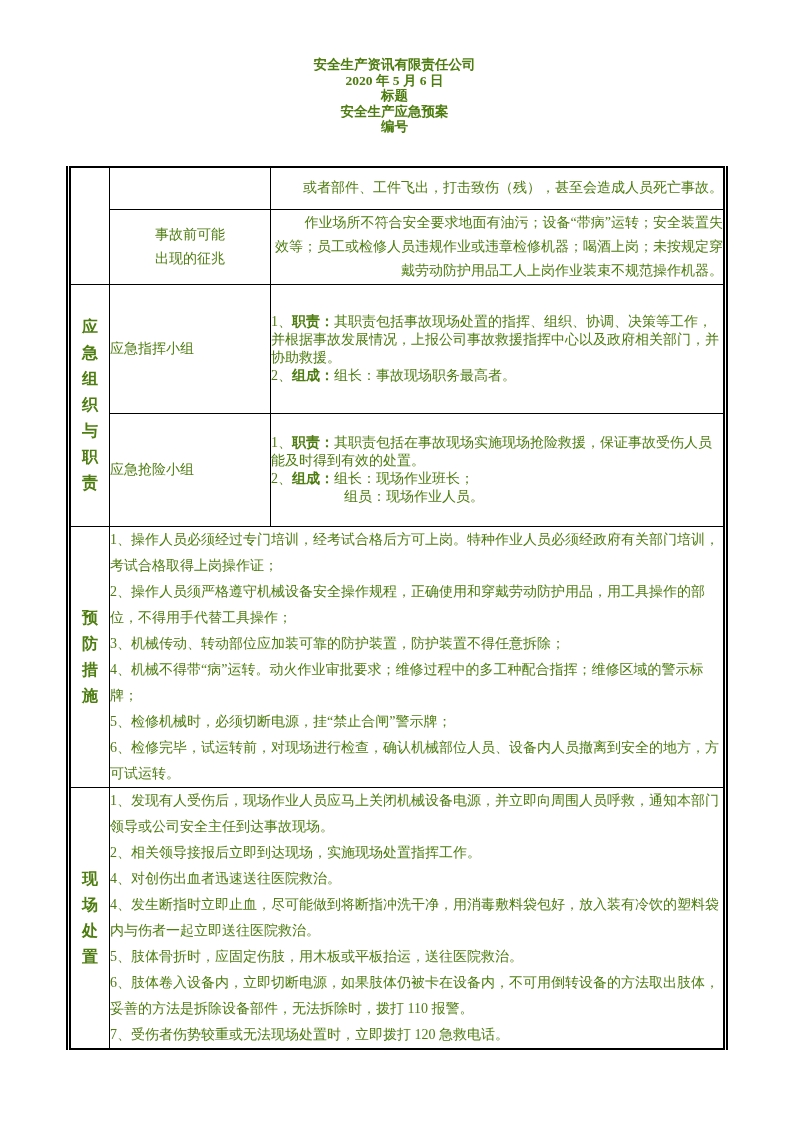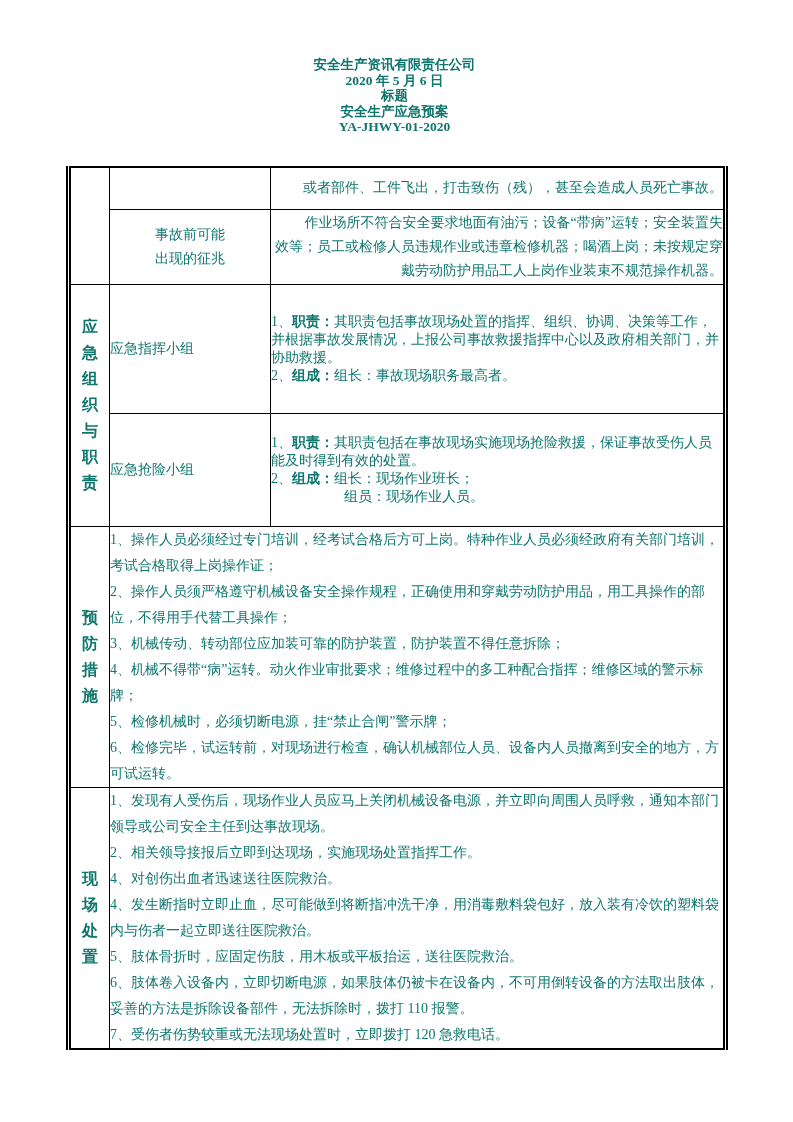--- a/index.html
+++ b/index.html
@@ -1,18 +1,18 @@
 <!DOCTYPE html>
 <html><head>
 <meta charset="utf-8">
 <style>
   html,body {margin:0; padding:0; background:#e8e8e8;}
   .page {
     position:relative; width:793px; height:1122px; margin:0 auto;
-    background:#ffffff; color:#0f766e;
+    background:#ffffff; color:#4d7c0f;
     font-family:"Liberation Serif","DejaVu Serif",serif;
     overflow:hidden;
   }
   .doc-header {
     position:absolute; top:57px; left:66px; width:657px;
     text-align:center; font-weight:bold; font-size:13.5px; line-height:15.5px;
   }
   .doc-table {
     position:absolute; top:166px; left:66px; width:657px;
     border-collapse:collapse; table-layout:fixed;
@@ -40,21 +40,21 @@
 </head>
 <body>
 
 <div class="page">
 
   <div class="doc-header">
     <div>安全生产资讯有限责任公司</div>
     <div>2020 年 5 月 6 日</div>
     <div>标题</div>
     <div>安全生产应急预案</div>
-    <div>YA-JHWY-01-2020</div>
+    <div>编号</div>
   </div>
 
   <table class="doc-table">
     <colgroup>
       <col style="width:41px">
       <col style="width:161px">
       <col style="width:455px">
     </colgroup>
     <tbody>
 

